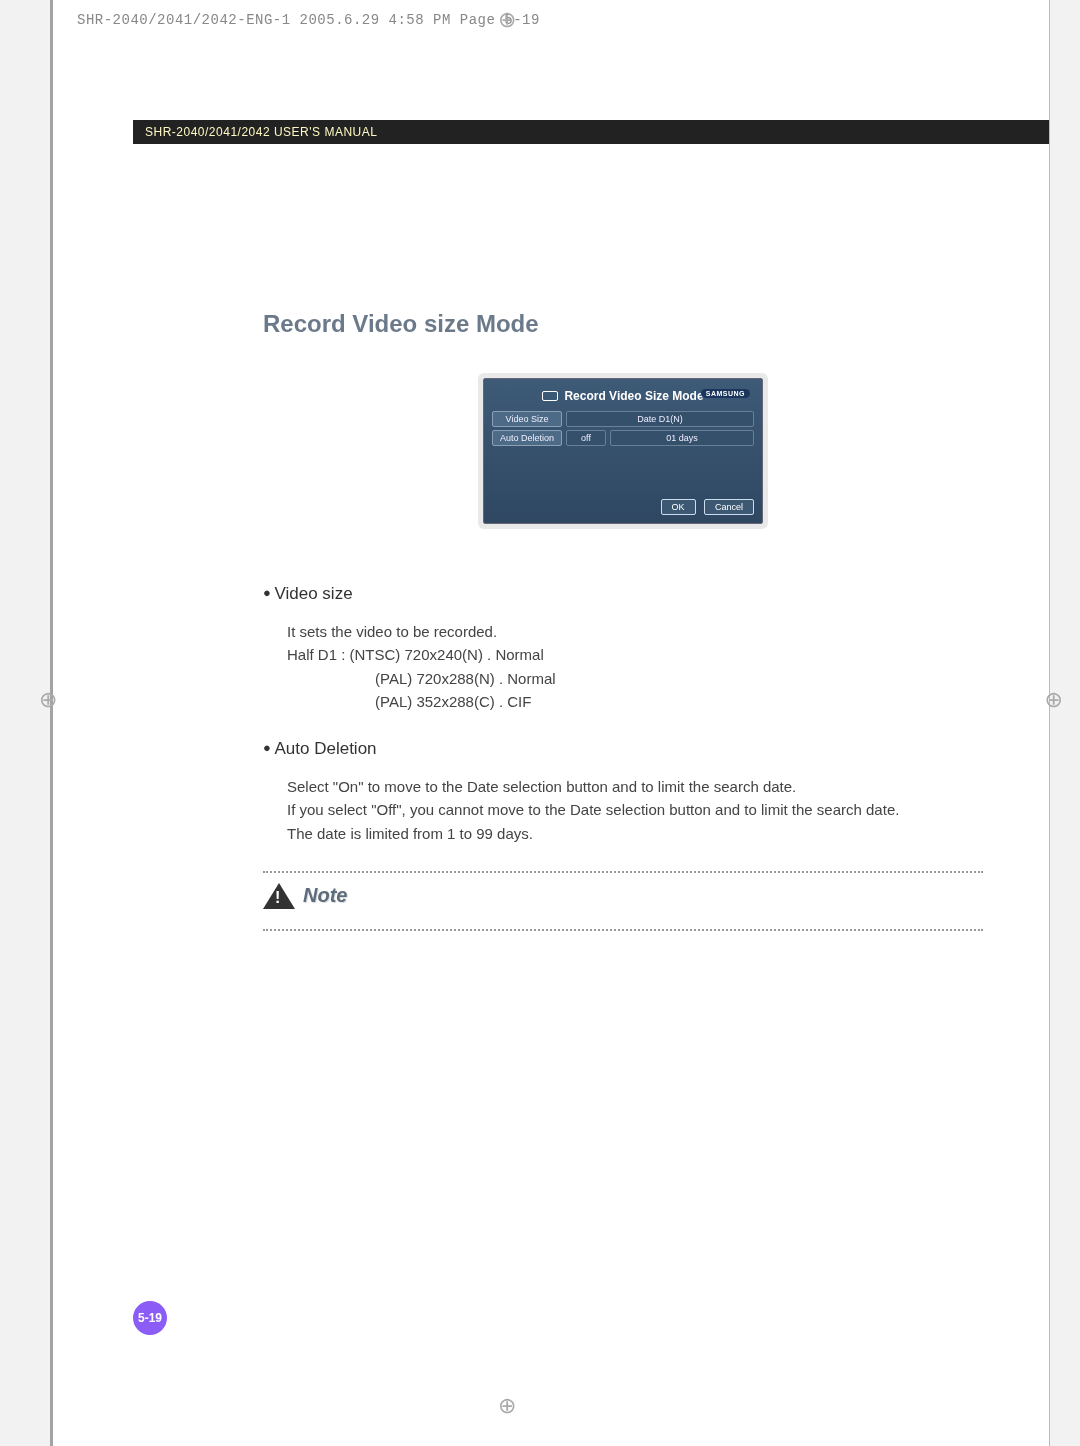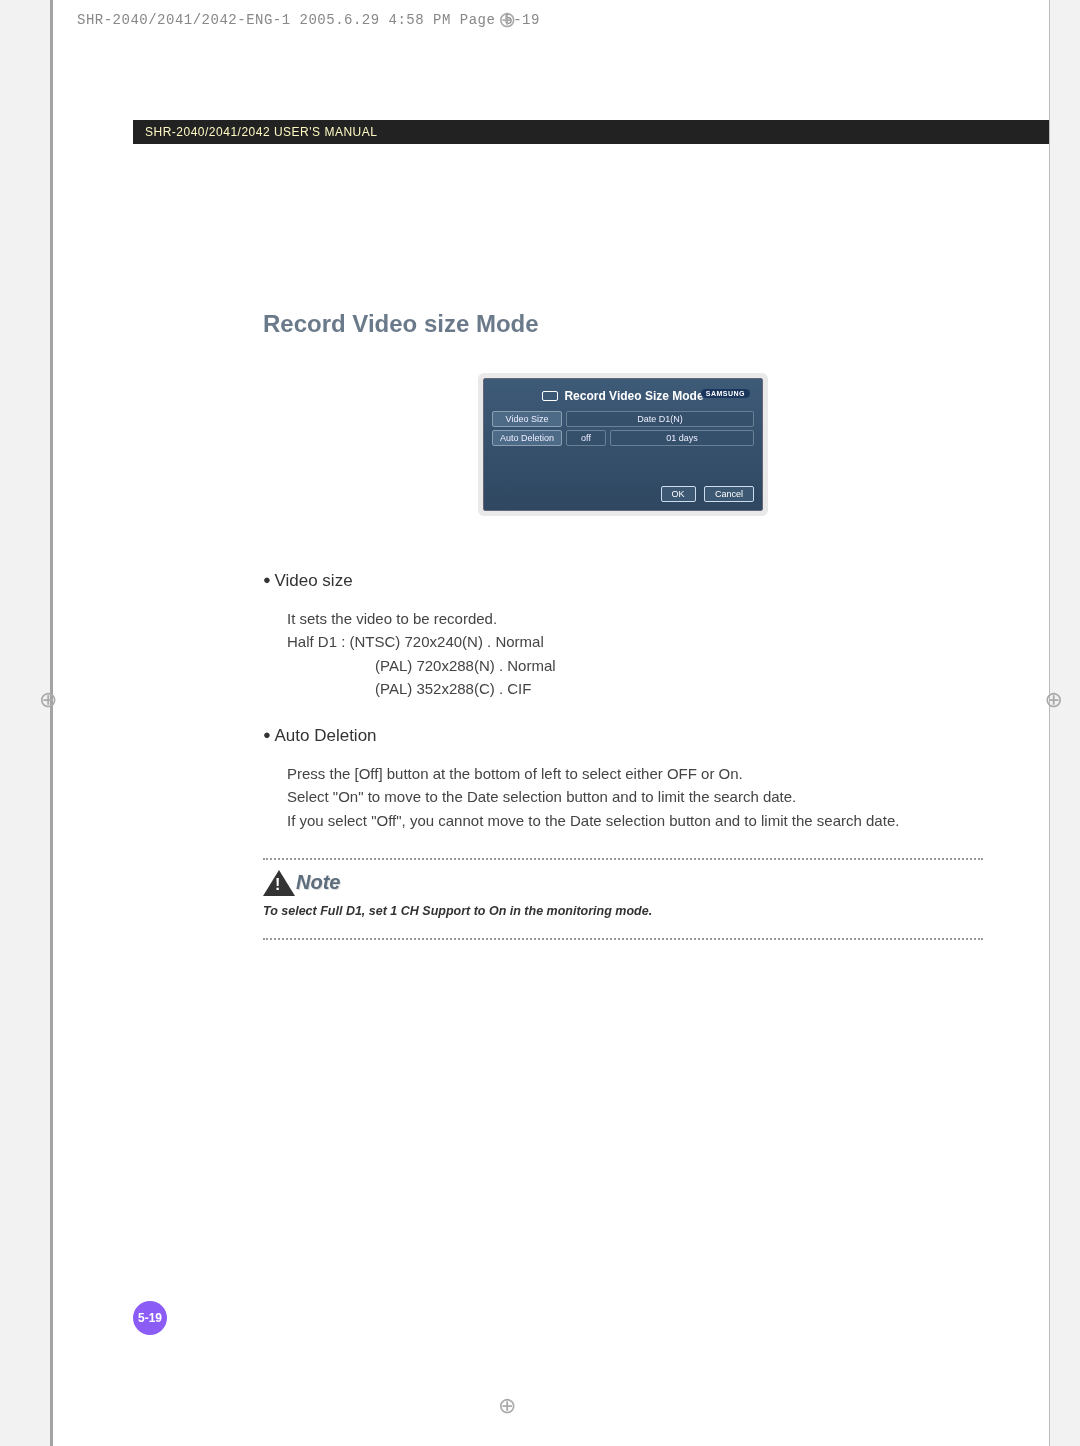--- a/index.html
+++ b/index.html
@@ -132,41 +132,41 @@
 }
 .value-cell {
   background: #35506b;
   border: 1px solid #6a8096;
   border-radius: 2px;
   padding: 2px 5px;
   text-align: center;
 }
 .value-cell.wide { flex: 1; }
 .value-cell.small { flex: 0 0 40px; }
-.btn-row { text-align: right; margin-top: 37px; }
+.btn-row { text-align: right; margin-top: 50px; }
 .screen-btn {
   display: inline-block;
   border: 1px solid #cde;
   color: #fff;
   font-size: 9px;
   padding: 2px 10px;
   margin-left: 4px;
   border-radius: 2px;
   background: #3c5872;
 }
 .bullet-section { margin-bottom: 26px; }
 .bullet-head { font-size: 17px; color: #333; margin-bottom: 6px; }
 .bullet-head::before { content: "● "; font-size: 13px; vertical-align: 2px; }
 .bullet-body { font-size: 15px; color: #444; line-height: 1.55; padding-left: 24px; margin-top: 16px; }
 .indent2 { padding-left: 88px; }
 .note-sep {
   border: none; border-top: 2px dotted #999;
   margin: 20px 0 10px 0;
 }
-.note-row { display: flex; align-items: center; gap: 1px; margin-bottom: 8px; }
+.note-row { display: flex; align-items: center; gap: 8px; margin-bottom: 0; }
 .warn-icon {
   width: 0; height: 0;
   border-left: 16px solid transparent;
   border-right: 16px solid transparent;
   border-bottom: 26px solid #333;
   position: relative;
 }
 .warn-icon::after {
   content: "!"; position: absolute; left: -4px; top: 6px;
   color: #fff; font-weight: bold; font-size: 16px;
@@ -235,29 +235,28 @@
         <div>It sets the video to be recorded.</div>
         <div>Half D1 : (NTSC) 720x240(N) . Normal</div>
         <div class="indent2">(PAL) 720x288(N) . Normal</div>
         <div class="indent2">(PAL) 352x288(C) . CIF</div>
       </div>
     </div>
 
     <div class="bullet-section">
       <div class="bullet-head">Auto Deletion</div>
       <div class="bullet-body">
-        <div>Press the [Off] button at the bottom of left to select either OFF or On.</div>
         <div>Select "On" to move to the Date selection button and to limit the search date.</div>
         <div>If you select "Off", you cannot move to the Date selection button and to limit the search date.</div>
+        <div>The date is limited from 1 to 99 days.</div>
       </div>
     </div>
 
     <hr class="note-sep">
     <div class="note-row">
       <span class="warn-icon"></span>
       <span class="note-label">Note</span>
     </div>
-    <div class="note-text">To select Full D1, set 1 CH Support to On in the monitoring mode.</div>
     <hr class="note-sep">
   </div>
 
   <div class="page-num">5-19</div>
 </div>
 
 </body></html>

